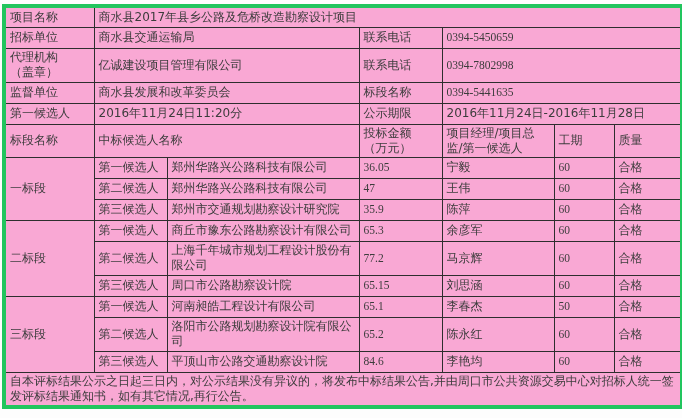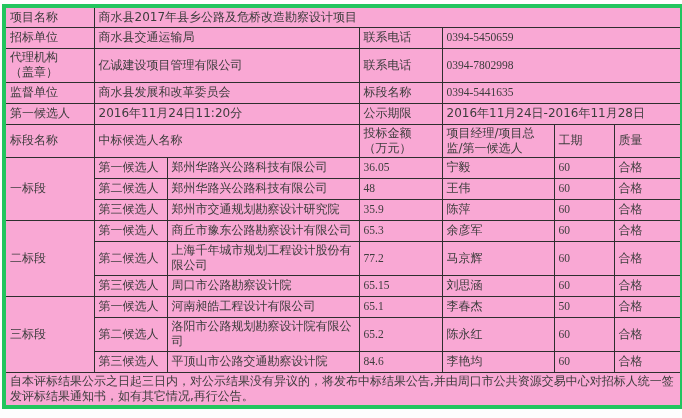--- a/index.html
+++ b/index.html
@@ -78,21 +78,21 @@
       <td>第一候选人</td>
       <td>郑州华路兴公路科技有限公司</td>
       <td class="num">36.05</td>
       <td>宁毅</td>
       <td class="num">60</td>
       <td>合格</td>
     </tr>
     <tr class="r-sm">
       <td>第二候选人</td>
       <td>郑州华路兴公路科技有限公司</td>
-      <td class="num">48</td>
+      <td class="num">47</td>
       <td>王伟</td>
       <td class="num">60</td>
       <td>合格</td>
     </tr>
     <tr class="r-sm">
       <td>第三候选人</td>
       <td>郑州市交通规划勘察设计研究院</td>
       <td class="num">35.9</td>
       <td>陈萍</td>
       <td class="num">60</td>

